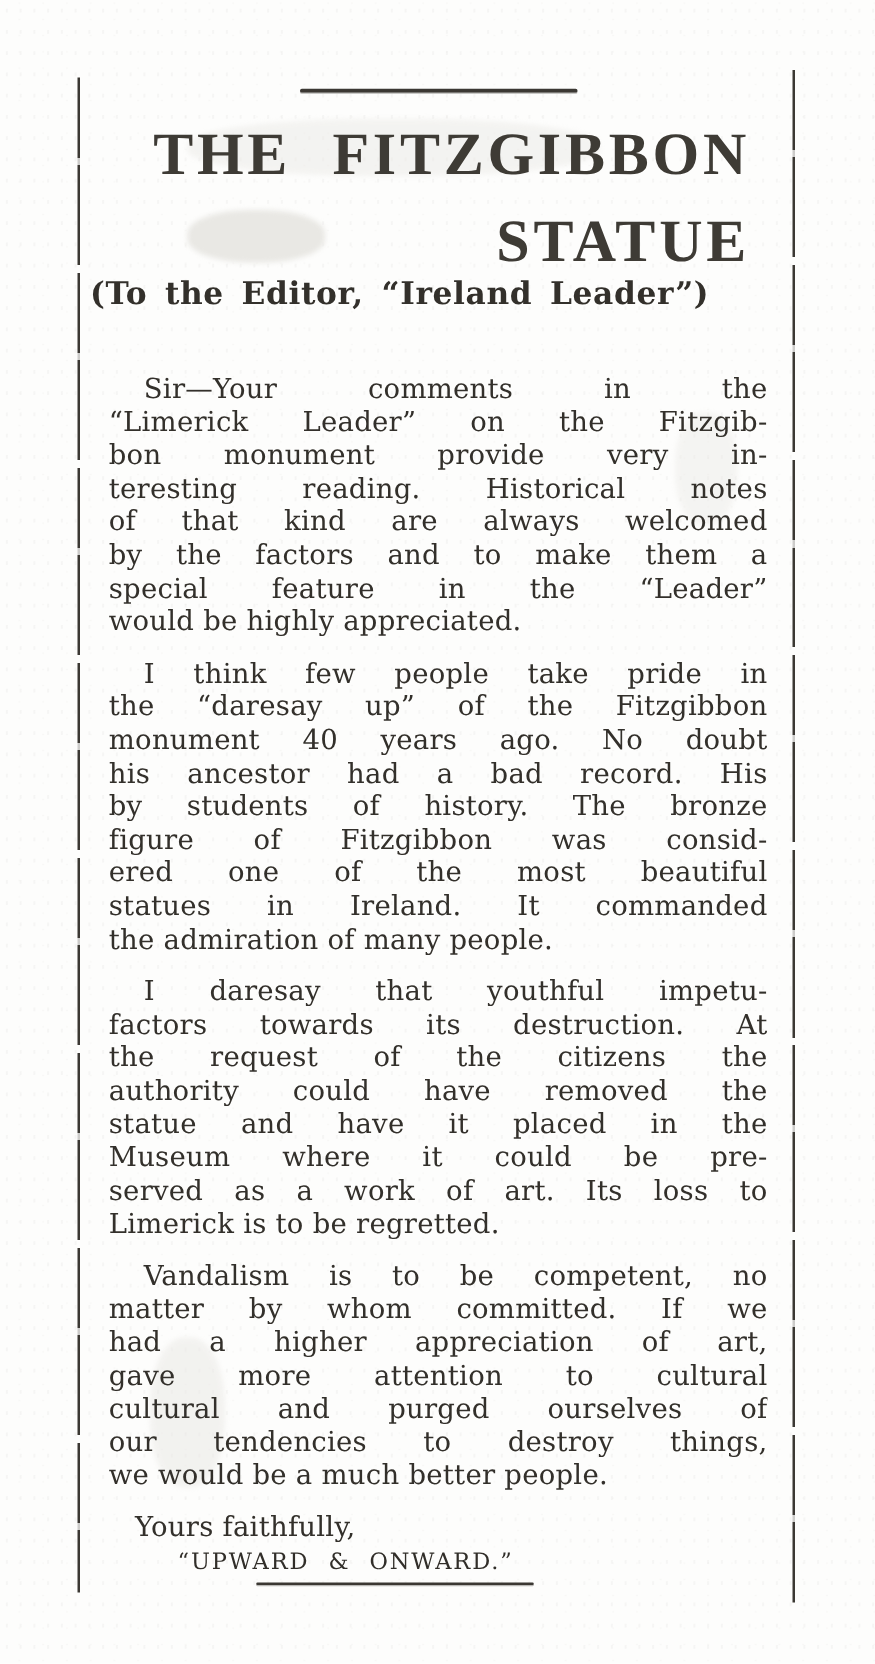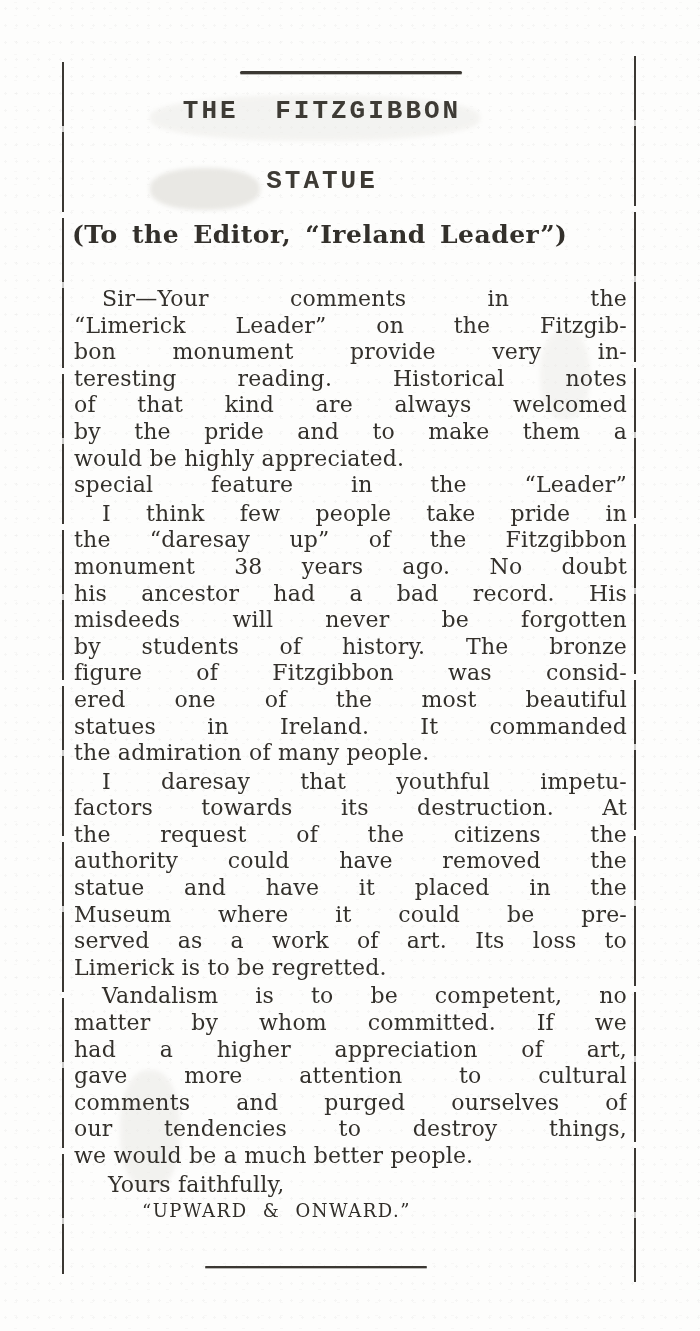--- a/index.html
+++ b/index.html
@@ -46,24 +46,24 @@
     position: absolute; height: 3px;
     background: #3b3833;
     border-radius: 2px;
     box-shadow: 0 1px 0 rgba(59,56,51,.35);
   }
   .hrule.top    { left: 240px; top: 71px;  width: 222px; }
   .hrule.bottom { left: 205px; top: 1266px; width: 222px; height: 2px; }
 
   .headline {
     position: absolute; left: 72px; width: 556px;
-    text-align: center;
-    font-family: Liberation Mono, monospace;
+    text-align: right;
+    font-family: Liberation Serif, serif;
     font-weight: 700;
-    font-size: 26px;
+    font-size: 48px;
     letter-spacing: 3px;
     word-spacing: 18px;
     color: #3e3b35;
     transform: translateX(-28px);
     white-space: nowrap;
   }
   .headline.line1 { top: 96px; }
   .headline.line2 { top: 166px; }
 
   .editor-line {
@@ -76,21 +76,21 @@
     white-space: nowrap;
   }
 
   .article-body {
     position: absolute; left: 72px; top: 284px; width: 557px;
     font-size: 22px;
     line-height: 26.6px;
     letter-spacing: .2px;
     color: #33302b;
   }
-  .para { margin: 2px; }
+  .para { margin: 15px; }
   .body-line {
     text-align: justify;
     text-align-last: justify;
     height: 26.6px;
     overflow: hidden;
   }
   .body-line.first { padding-left: 28px; }
   .body-line.last  { text-align-last: left; }
 
   .valediction {
@@ -128,30 +128,29 @@
   <div class="editor-line">(To the Editor, “Ireland Leader”)</div>
 
   <div class="article-body">
 
     <div class="para">
         <div class="body-line first">Sir—Your comments in the</div>
         <div class="body-line">“Limerick Leader” on the Fitzgib-</div>
         <div class="body-line">bon monument provide very in-</div>
         <div class="body-line">teresting reading. Historical notes</div>
         <div class="body-line">of that kind are always welcomed</div>
-        <div class="body-line">by the pride and to make them a</div>
+        <div class="body-line">by the factors and to make them a</div>
+        <div class="body-line">special feature in the “Leader”</div>
         <div class="body-line last">would be highly appreciated.</div>
-        <div class="body-line">special feature in the “Leader”</div>
       </div>
       <div class="para">
         <div class="body-line first">I think few people take pride in</div>
         <div class="body-line">the “daresay up” of the Fitzgibbon</div>
-        <div class="body-line">monument 38 years ago. No doubt</div>
+        <div class="body-line">monument 40 years ago. No doubt</div>
         <div class="body-line">his ancestor had a bad record. His</div>
-        <div class="body-line">misdeeds will never be forgotten</div>
         <div class="body-line">by students of history. The bronze</div>
         <div class="body-line">figure of Fitzgibbon was consid-</div>
         <div class="body-line">ered one of the most beautiful</div>
         <div class="body-line">statues in Ireland. It commanded</div>
         <div class="body-line last">the admiration of many people.</div>
       </div>
       <div class="para">
         <div class="body-line first">I daresay that youthful impetu-</div>
         <div class="body-line">factors towards its destruction. At</div>
         <div class="body-line">the request of the citizens the</div>
@@ -159,21 +158,21 @@
         <div class="body-line">statue and have it placed in the</div>
         <div class="body-line">Museum where it could be pre-</div>
         <div class="body-line">served as a work of art. Its loss to</div>
         <div class="body-line last">Limerick is to be regretted.</div>
       </div>
       <div class="para">
         <div class="body-line first">Vandalism is to be competent, no</div>
         <div class="body-line">matter by whom committed. If we</div>
         <div class="body-line">had a higher appreciation of art,</div>
         <div class="body-line">gave more attention to cultural</div>
-        <div class="body-line">comments and purged ourselves of</div>
+        <div class="body-line">cultural and purged ourselves of</div>
         <div class="body-line">our tendencies to destroy things,</div>
         <div class="body-line last">we would be a much better people.</div>
       </div>
       <div class="valediction">Yours faithfully,</div>
     <div class="signature">“UPWARD &amp; ONWARD.”</div>
   </div>
 
   <div class="hrule bottom"></div>
 
 </div>

